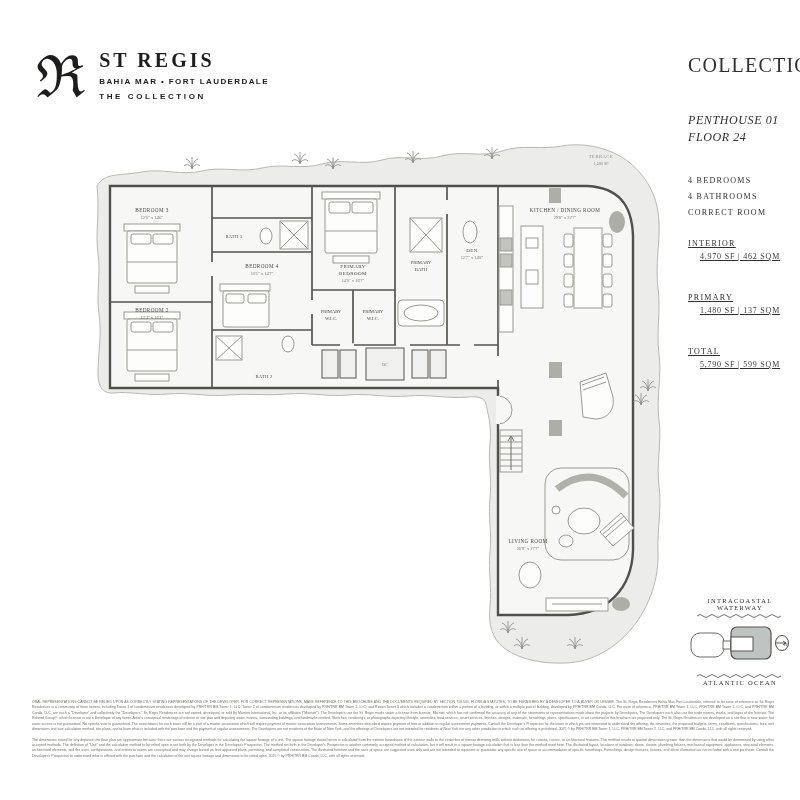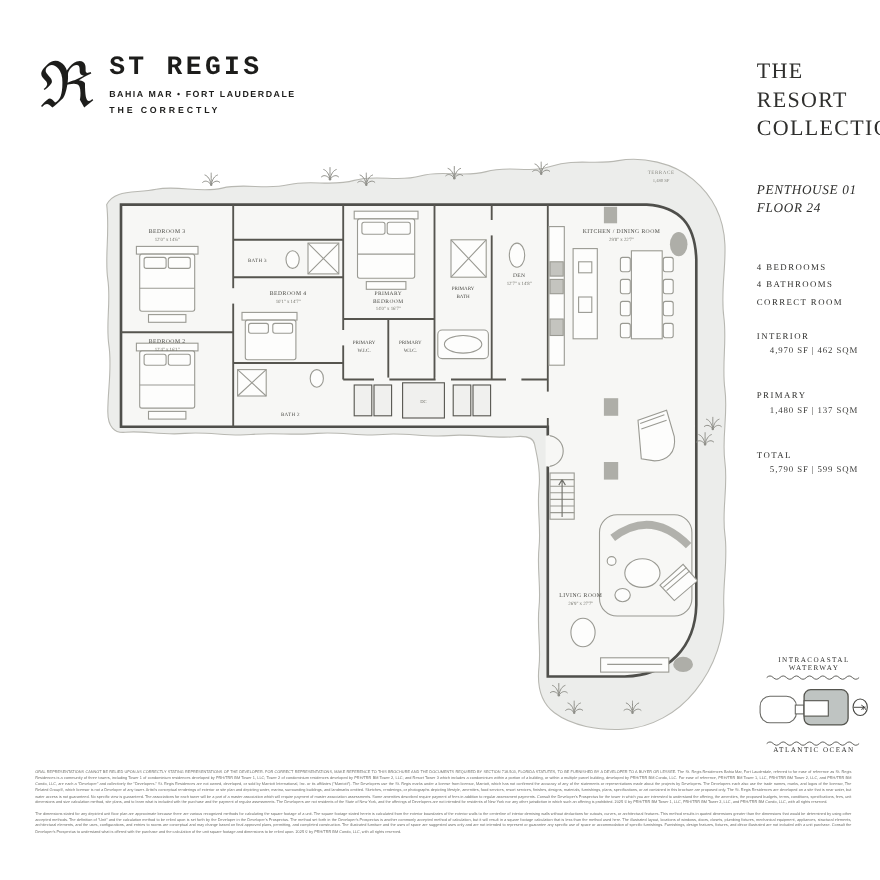--- a/index.html
+++ b/index.html
@@ -1,30 +1,30 @@
 <!DOCTYPE html>
 <html><head>
 <meta charset="utf-8">
 <style>
   html,body{margin:0;padding:0;background:#ffffff;}
   body{width:800px;height:800px;position:relative;font-family:"Liberation Serif",serif;color:#2f2f2d;overflow:hidden;}
 
   
   .brand{position:absolute;left:36px;top:50px;display:flex;align-items:flex-start;}
   .monogram{font-family:"DejaVu Serif",serif;font-size:58px;line-height:0.95;color:#1d1d1b;margin-right:14px;}
-  .wordmark{font-size:24px;letter-spacing:3px;font-weight:600;color:#1d1d1b;line-height:1;font-family:Liberation Mono, monospace;}
+  .wordmark{font-size:20px;letter-spacing:3px;font-weight:600;color:#1d1d1b;line-height:1;}
   .brand-location{font-family:"Liberation Sans",sans-serif;font-size:8px;font-weight:bold;letter-spacing:1.4px;color:#1d1d1b;margin-top:7px;}
   .brand-residences{font-family:"Liberation Sans",sans-serif;font-size:8px;font-weight:bold;letter-spacing:2.6px;color:#1d1d1b;margin-top:6px;}
 
   
   .panel{position:absolute;left:688px;top:52px;width:104px;}
   .collection-title{font-size:20px;letter-spacing:1.2px;line-height:1.3;color:#2f2f2d;}
   .unit-block{margin-top:34px;font-style:italic;font-size:12px;letter-spacing:0.6px;line-height:1.45;}
-  .features{margin-top:36px;font-size:8px;letter-spacing:1.3px;line-height:2.0;}
-  .area-block{margin-top:18px;}
+  .features{margin-top:26px;font-size:8px;letter-spacing:1.3px;line-height:2.0;}
+  .area-block{margin-top:18px;text-decoration:underline;}
   .area-label{font-size:8px;letter-spacing:1.3px;margin-bottom:4px;}
   .area-value{font-size:8px;letter-spacing:0.8px;color:#3a3a38;text-align:center;}
   .area-gap{height:14px;}
 
   
   .plan{position:absolute;left:0;top:0;}
 
   
   .legend{position:absolute;left:688px;top:597px;width:104px;text-align:center;}
   .legend-label{font-size:6.5px;letter-spacing:1.3px;color:#2f2f2d;}
@@ -36,27 +36,26 @@
   .disclaimer p{margin:0 0 5px 0;}
 </style>
 </head>
 <body>
 
 <div class="brand">
   <div class="monogram">ℜ</div>
   <div>
     <div class="wordmark">ST REGIS</div>
     <div class="brand-location">BAHIA MAR • FORT LAUDERDALE</div>
-    <div class="brand-residences">THE CORRECTLY</div>
+    <div class="brand-residences">THE COLLECTION</div>
   </div>
 </div>
 
 <div class="panel">
   <div class="collection-title">
-    <div>THE RESORT</div>
     <div>COLLECTION</div>
   </div>
   <div class="unit-block">
     <div>PENTHOUSE 01</div>
     <div>FLOOR 24</div>
   </div>
   <div class="features">
     <div>4 BEDROOMS</div>
     <div>4 BATHROOMS</div>
     <div>CORRECT ROOM</div>

